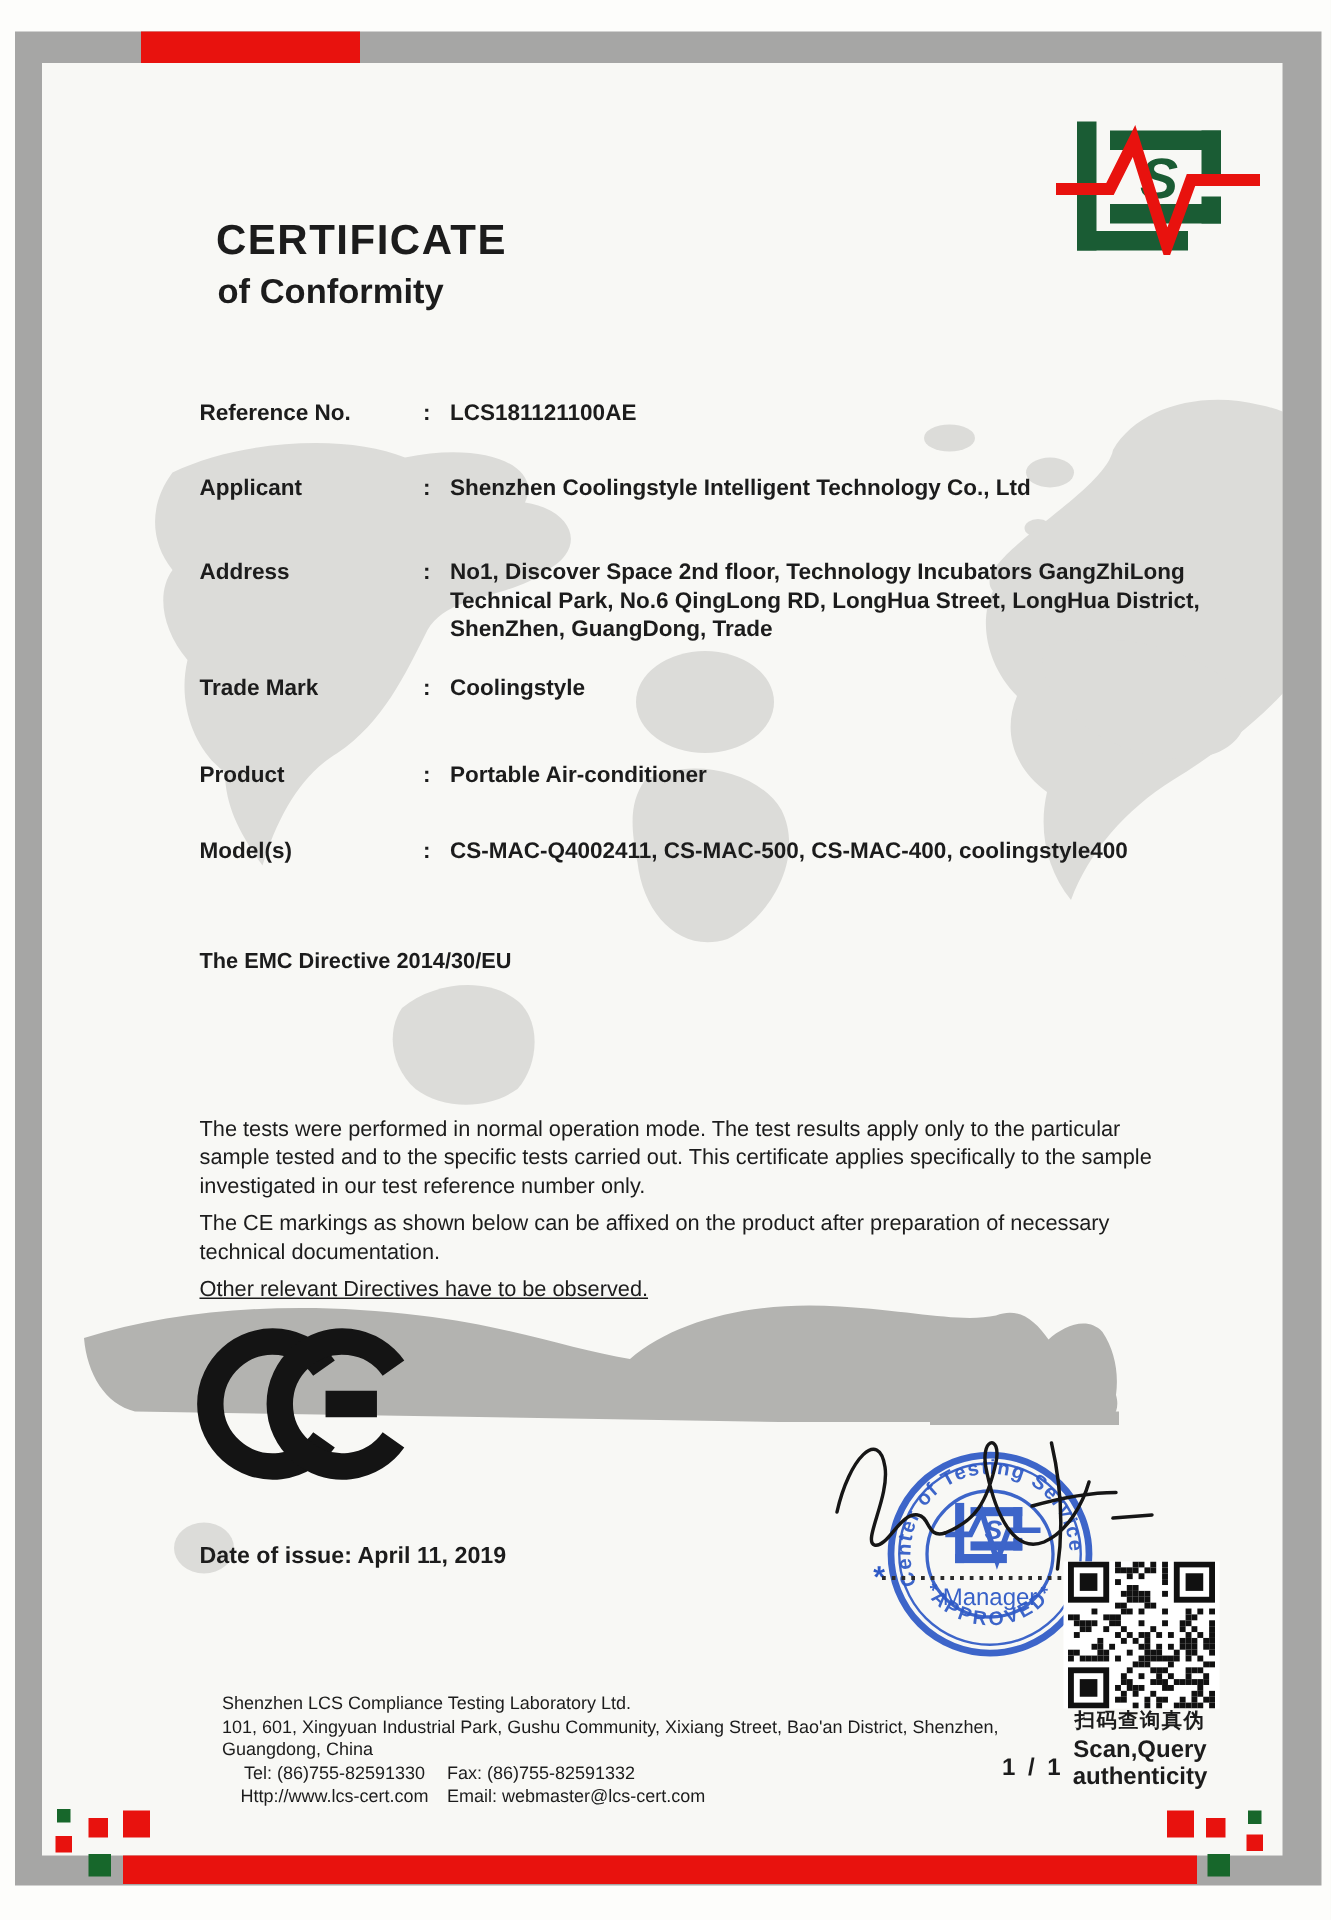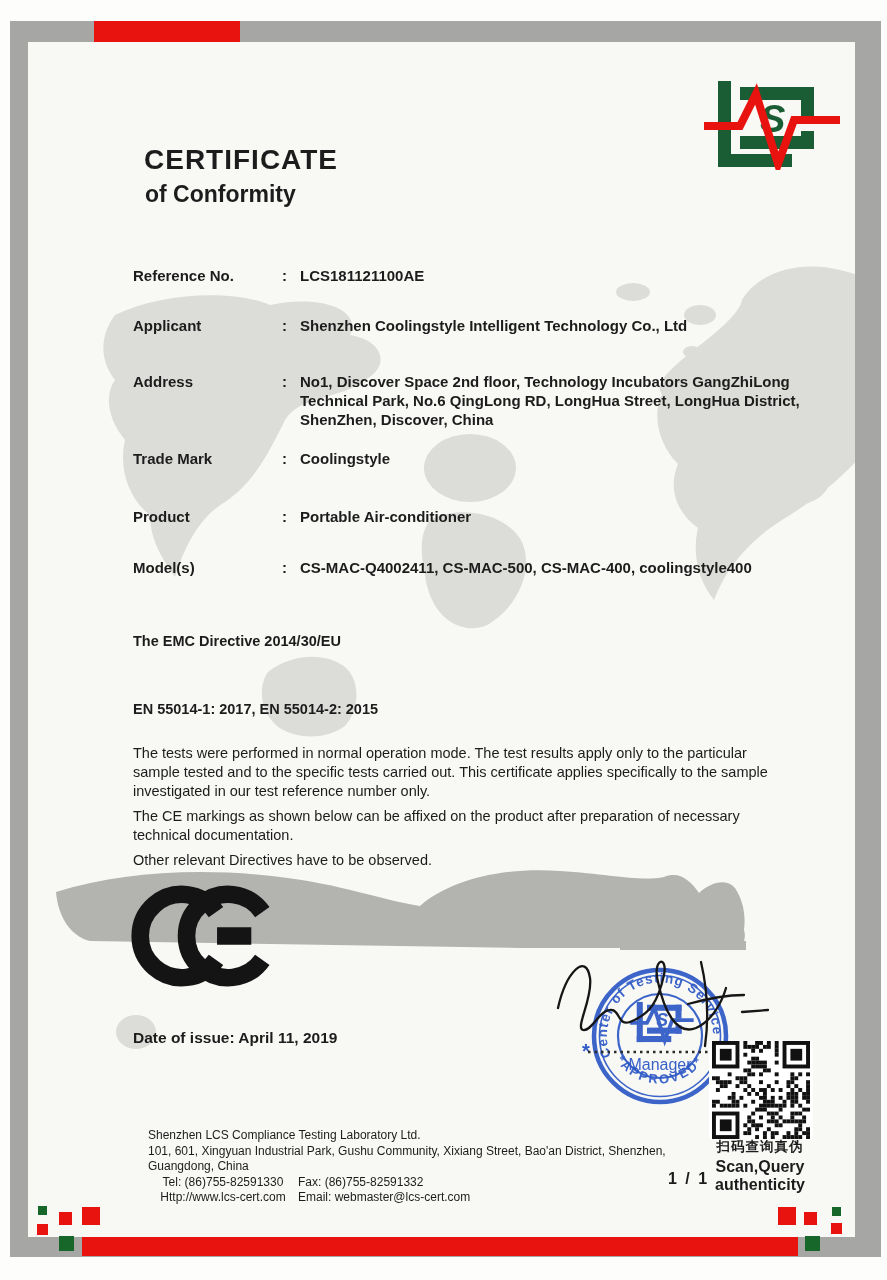--- a/index.html
+++ b/index.html
@@ -110,51 +110,50 @@
     <span class="flabel">Applicant</span>
     <span class="fcolon">:</span>
     <span class="fvalue">Shenzhen Coolingstyle Intelligent Technology Co., Ltd</span>
   </div>
   <div class="abs txt frow" style="top:372px;height:60px;">
     <span class="flabel">Address</span>
     <span class="fcolon">:</span>
     <span class="fvalue">
         <div>No1, Discover Space 2nd floor, Technology Incubators GangZhiLong</div>
         <div>Technical Park, No.6 QingLong RD, LongHua Street, LongHua District,</div>
-        <div>ShenZhen, Discover, China</div>
+        <div>ShenZhen, GuangDong, Trade</div>
       </span>
   </div>
   <div class="abs txt frow" style="top:449px;height:20px;">
     <span class="flabel">Trade Mark</span>
     <span class="fcolon">:</span>
     <span class="fvalue">Coolingstyle</span>
   </div>
   <div class="abs txt frow" style="top:507px;height:20px;">
     <span class="flabel">Product</span>
     <span class="fcolon">:</span>
     <span class="fvalue">Portable Air-conditioner</span>
   </div>
   <div class="abs txt frow" style="top:558px;height:20px;">
     <span class="flabel">Model(s)</span>
     <span class="fcolon">:</span>
     <span class="fvalue">CS-MAC-Q4002411, CS-MAC-500, CS-MAC-400, coolingstyle400</span>
   </div>
 
   <div class="abs txt para bold" style="top:632px;">The EMC Directive 2014/30/EU</div>
-  <div class="abs txt para bold" style="top:700px;">EN 55014-1: 2017, EN 55014-2: 2015</div>
   <div class="abs txt para" style="top:807px;">
       <div>The CE markings as shown below can be affixed on the product after preparation of necessary</div>
       <div>technical documentation.</div>
     </div>
   <div class="abs txt para" style="top:744px;">
       <div>The tests were performed in normal operation mode. The test results apply only to the particular</div>
       <div>sample tested and to the specific tests carried out. This certificate applies specifically to the sample</div>
       <div>investigated in our test reference number only.</div>
     </div>
-  <div class="abs txt para" style="top:851px;">Other relevant Directives have to be observed.</div>
+  <div class="abs txt para" style="top:851px;text-decoration:underline;">Other relevant Directives have to be observed.</div>
 
   <svg class="abs ce-svg" width="150" height="120" viewBox="0 0 162 122">
     <g fill="none" stroke="#141414" stroke-width="19">
       <path d="M 92.9,35.2 A 45,45 0 1 0 92.9,86.8"></path>
       <path d="M 142.9,35.2 A 45,45 0 1 0 142.9,86.8"></path>
       <line x1="94" y1="61" x2="131" y2="61"></line>
     </g>
   </svg>
   <span class="sr">CE</span>
 

